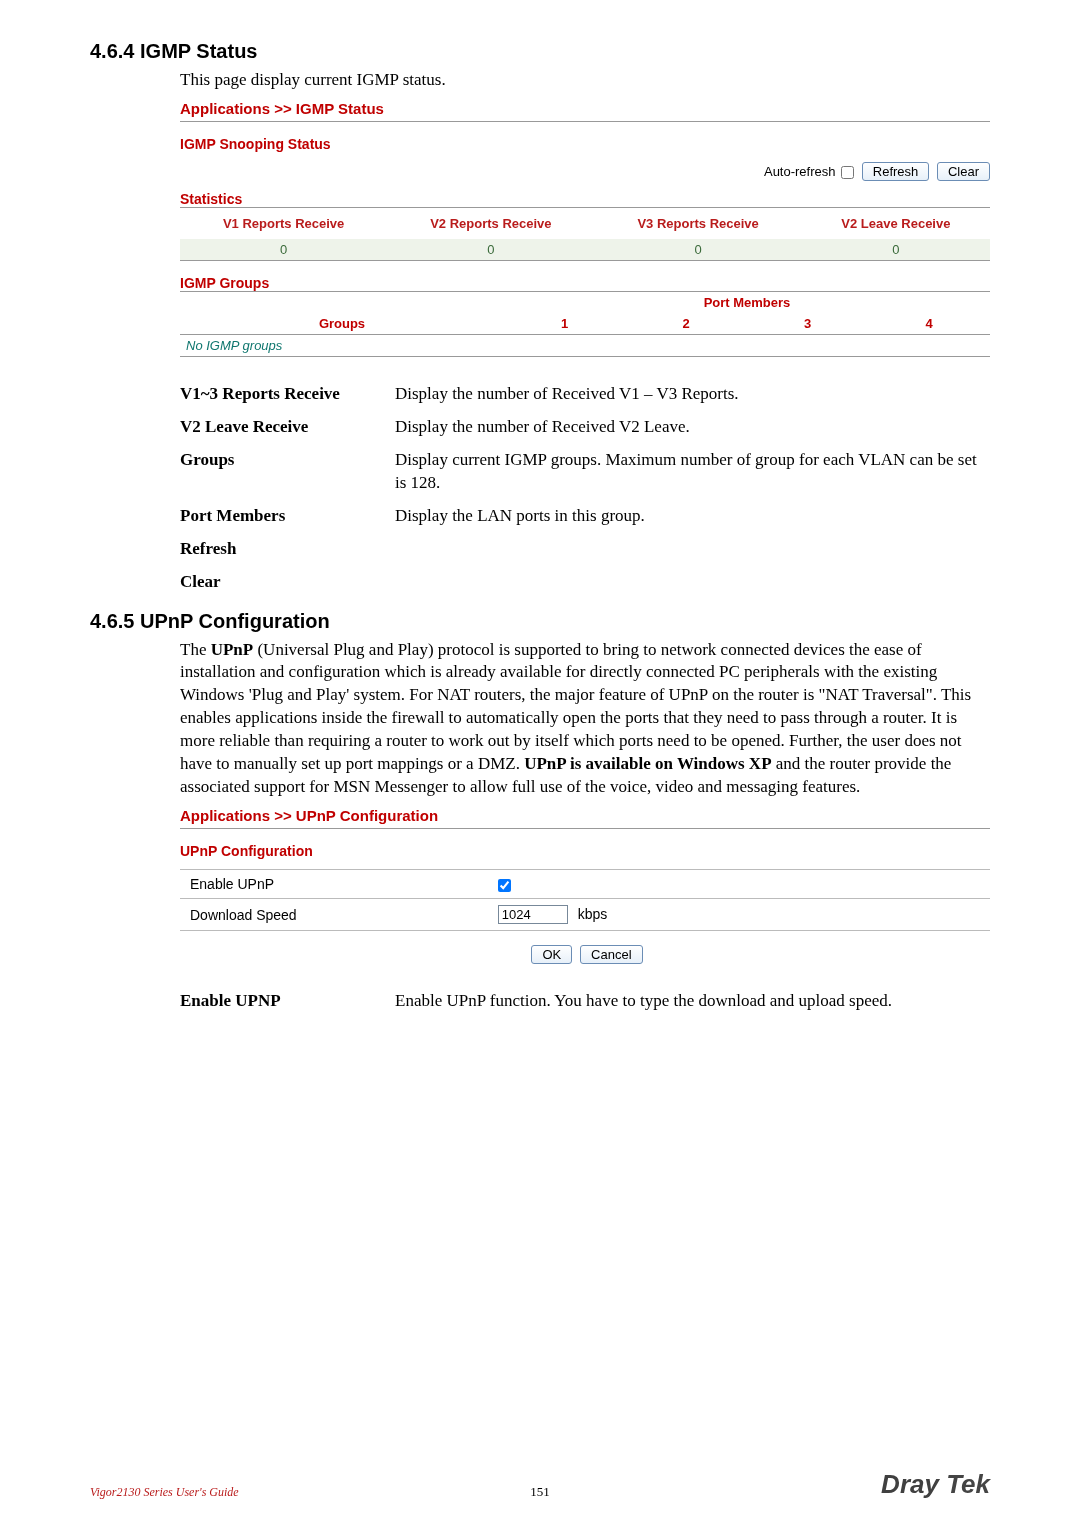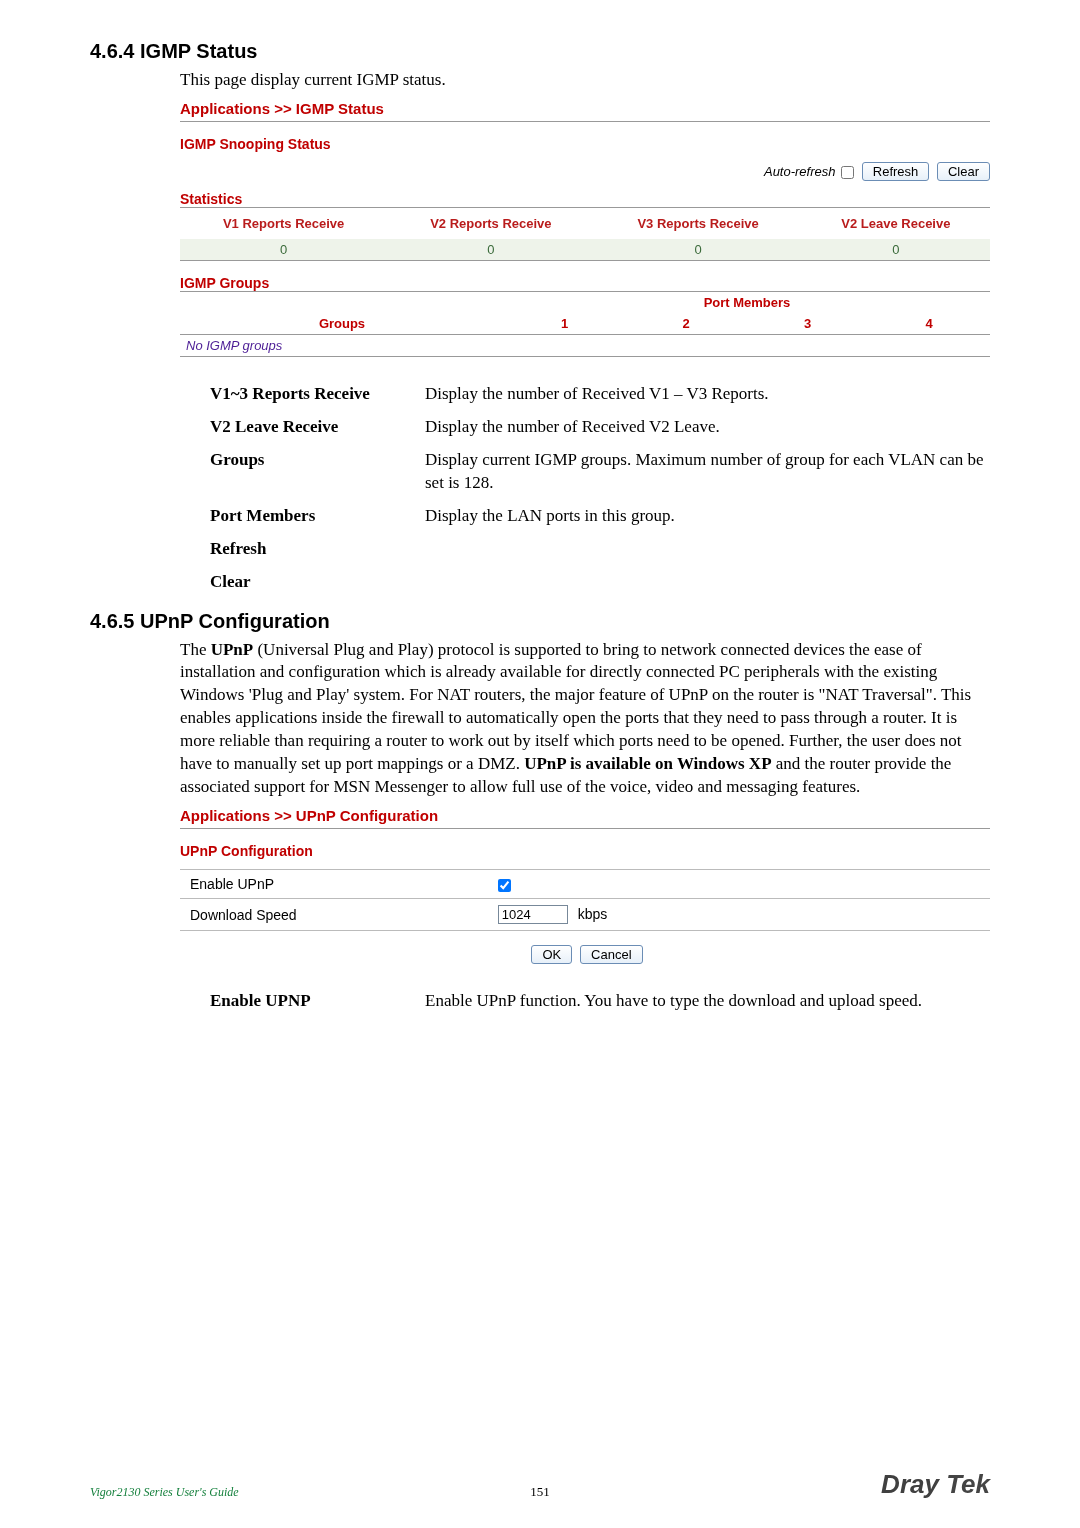--- a/index.html
+++ b/index.html
@@ -46,21 +46,21 @@
     color: #c00000;
     font-weight: bold;
     font-size: 14px;
     margin-bottom: 10px;
   }
   .controls-row {
     text-align: right;
     margin-bottom: 10px;
     font-size: 13px;
   }
-  .controls-row label { margin-right: 2px; font-style: italic; }
+  .controls-row label { margin-right: 2px; }
   .btn {
     font-family: Arial, Helvetica, sans-serif;
     font-size: 13px;
     padding: 1px 10px;
     border: 1px solid #6b8db5;
     border-radius: 3px;
     background: linear-gradient(#fff, #e7f0f9);
     margin-left: 4px;
     cursor: pointer;
   }
@@ -81,25 +81,25 @@
   table.ui-table td {
     text-align: center;
     padding: 3px 6px;
     color: #3a6a3a;
     background: #eef3ea;
   }
   .igmp-groups-table { width: 100%; border-collapse: collapse; font-size: 13px; }
   .igmp-groups-table th { color: #c00000; font-weight: bold; padding: 3px 6px; border-top: 1px solid #999; }
   .igmp-groups-table .pm-header { text-align: center; }
   .igmp-groups-table td { padding: 3px 6px; }
-  .italic { font-style: italic; color: #4c1d95; }
+  .italic { font-style: italic; color: #0f766e; }
   .sub-bottom-border td, .sub-bottom-border th { border-bottom: 1px solid #999; }
 
   .defs {
-    margin-left: 120px;
+    margin-left: 90px;
     margin-top: 12px;
     margin-bottom: 16px;
   }
   .def-row {
     display: flex;
     margin-bottom: 10px;
     font-size: 17px;
     line-height: 1.35;
   }
   .def-term {
@@ -136,21 +136,21 @@
   .footer {
     position: absolute;
     bottom: 28px;
     left: 90px;
     right: 90px;
     display: flex;
     justify-content: space-between;
     align-items: flex-end;
     font-size: 12px;
   }
-  .footer .left { font-style: italic; color: #15803d; }
+  .footer .left { font-style: italic; color: #b91c1c; }
   .footer .center { position: absolute; left: 50%; transform: translateX(-50%); font-size: 13px; }
   .footer .logo {
     font-family: Arial, Helvetica, sans-serif;
     font-weight: bold;
     font-style: italic;
     font-size: 26px;
     color: #444;
   }
   .footer .logo .dray { color: #404040; }
   .num-green { color: #2f7030; font-weight: bold; }

